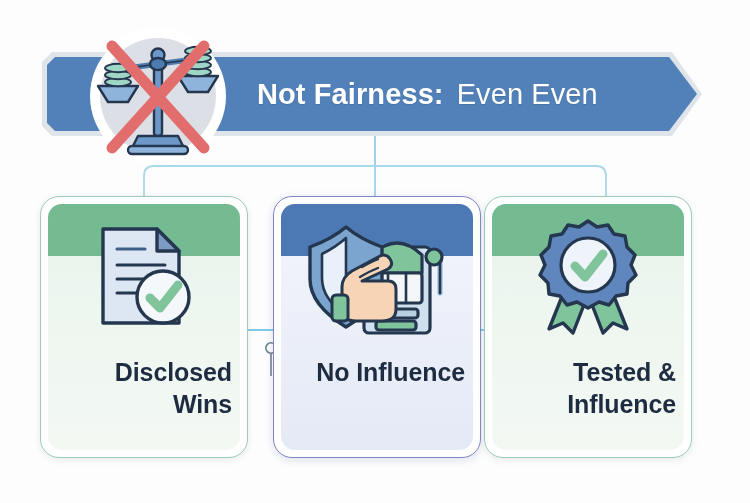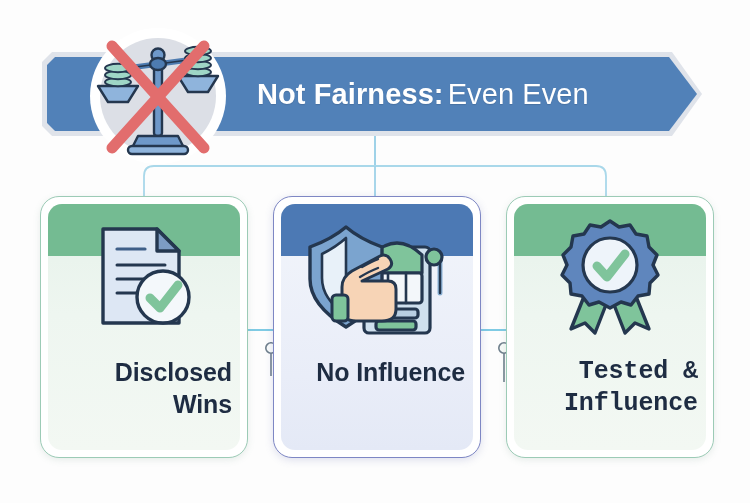--- a/index.html
+++ b/index.html
@@ -68,21 +68,21 @@
     display: flex;
     align-items: center;
     color: #ffffff;
     font-size: 29px;
     letter-spacing: 0.1px;
     white-space: nowrap;
     text-shadow: 0 1px 1px rgba(0,0,0,0.12);
   }
   #banner-title .strong {
     font-weight: 700;
-    margin-right: 4px;
+    margin-right: 13px;
   }
   #banner-title .light {
     font-weight: 400;
   }
 
   
   #scales-badge {
     position: absolute;
     left: 88px;
     top: 26px;
@@ -155,21 +155,21 @@
     color: #1e2c42;
     font-size: 25px;
     font-weight: 700;
     line-height: 1.28;
     letter-spacing: -0.1px;
     padding: 0 8px;
     box-sizing: border-box;
   }
   #card-1 { left: 40px; }
   #card-2 { left: 273px; }
-  #card-3 { left: 506px; font-family: Liberation Mono, monospace; }
+  #card-3 { left: 484px; }
 </style>
 </head>
 <body>
 
 <div id="stage">
 
   <svg id="connectors" viewBox="0 0 750 503">
 
     <path d="M375 136 L375 166" stroke="#9fd2e8" stroke-width="2" fill="none"></path>
 

